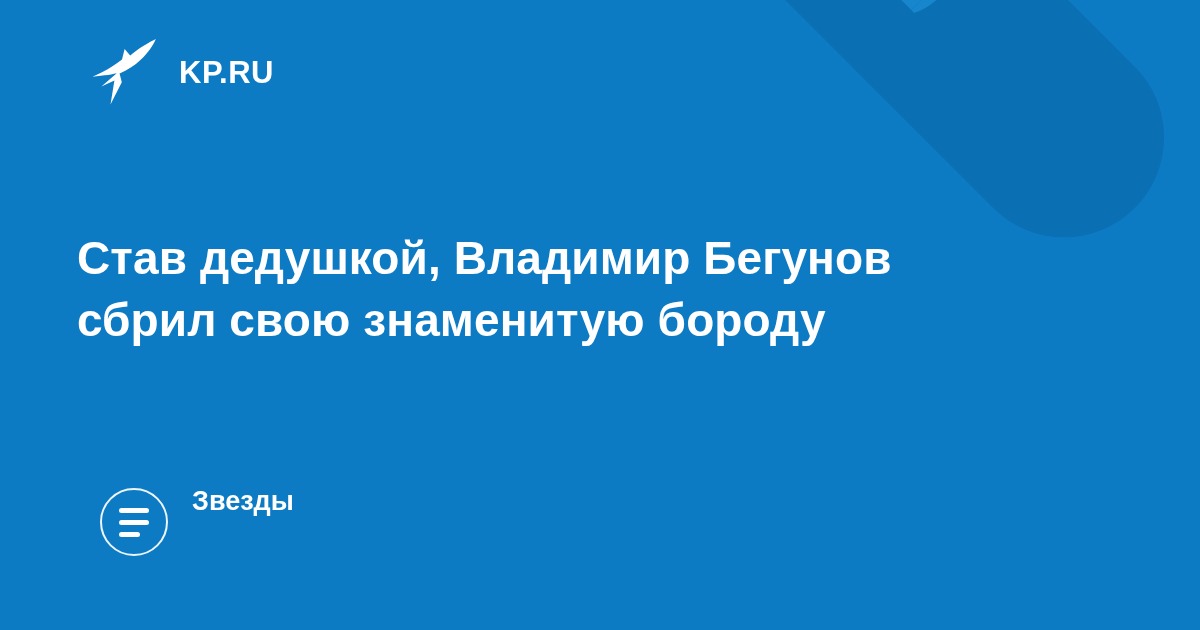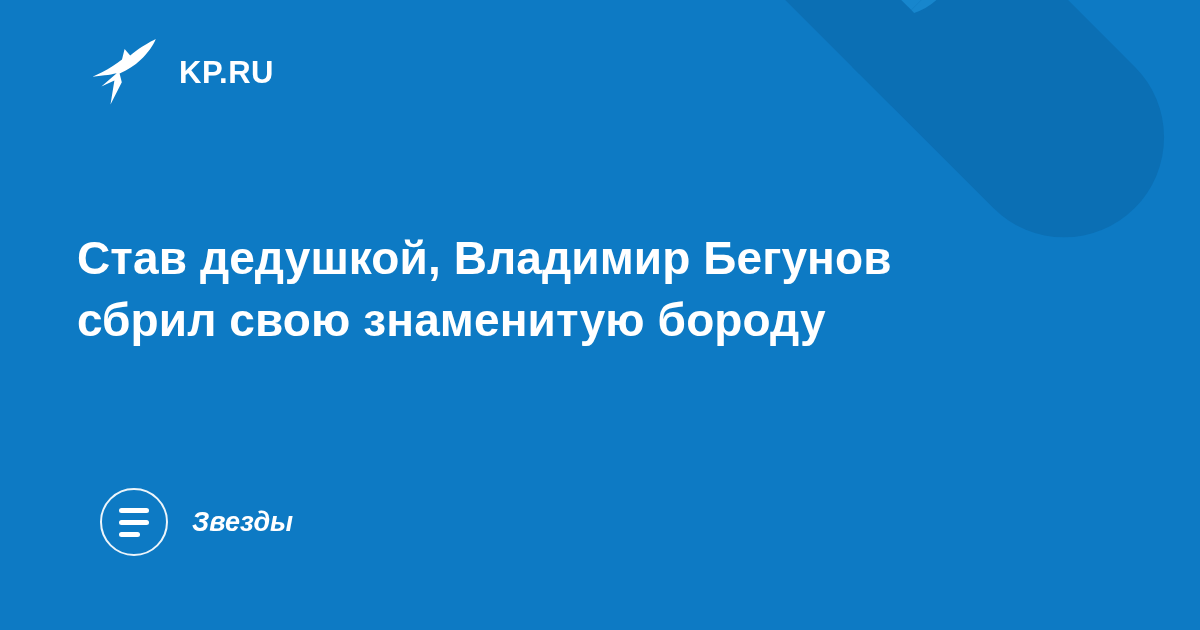--- a/index.html
+++ b/index.html
@@ -74,24 +74,22 @@
     letter-spacing: 0.1px;
     font-family: "Liberation Sans", "DejaVu Sans", sans-serif;
   }
 
   
   .category {
     position: absolute;
     left: 100px;
     top: 488px;
     display: flex;
-    align-items: center;
     gap: 24px;
     height: 68px;
-    font-style: italic;
   }
 
   .category-circle {
     width: 68px;
     height: 68px;
     border-radius: 50%;
     border: 2px solid rgba(255, 255, 255, 0.92);
     box-sizing: border-box;
     display: flex;
     flex-direction: column;

